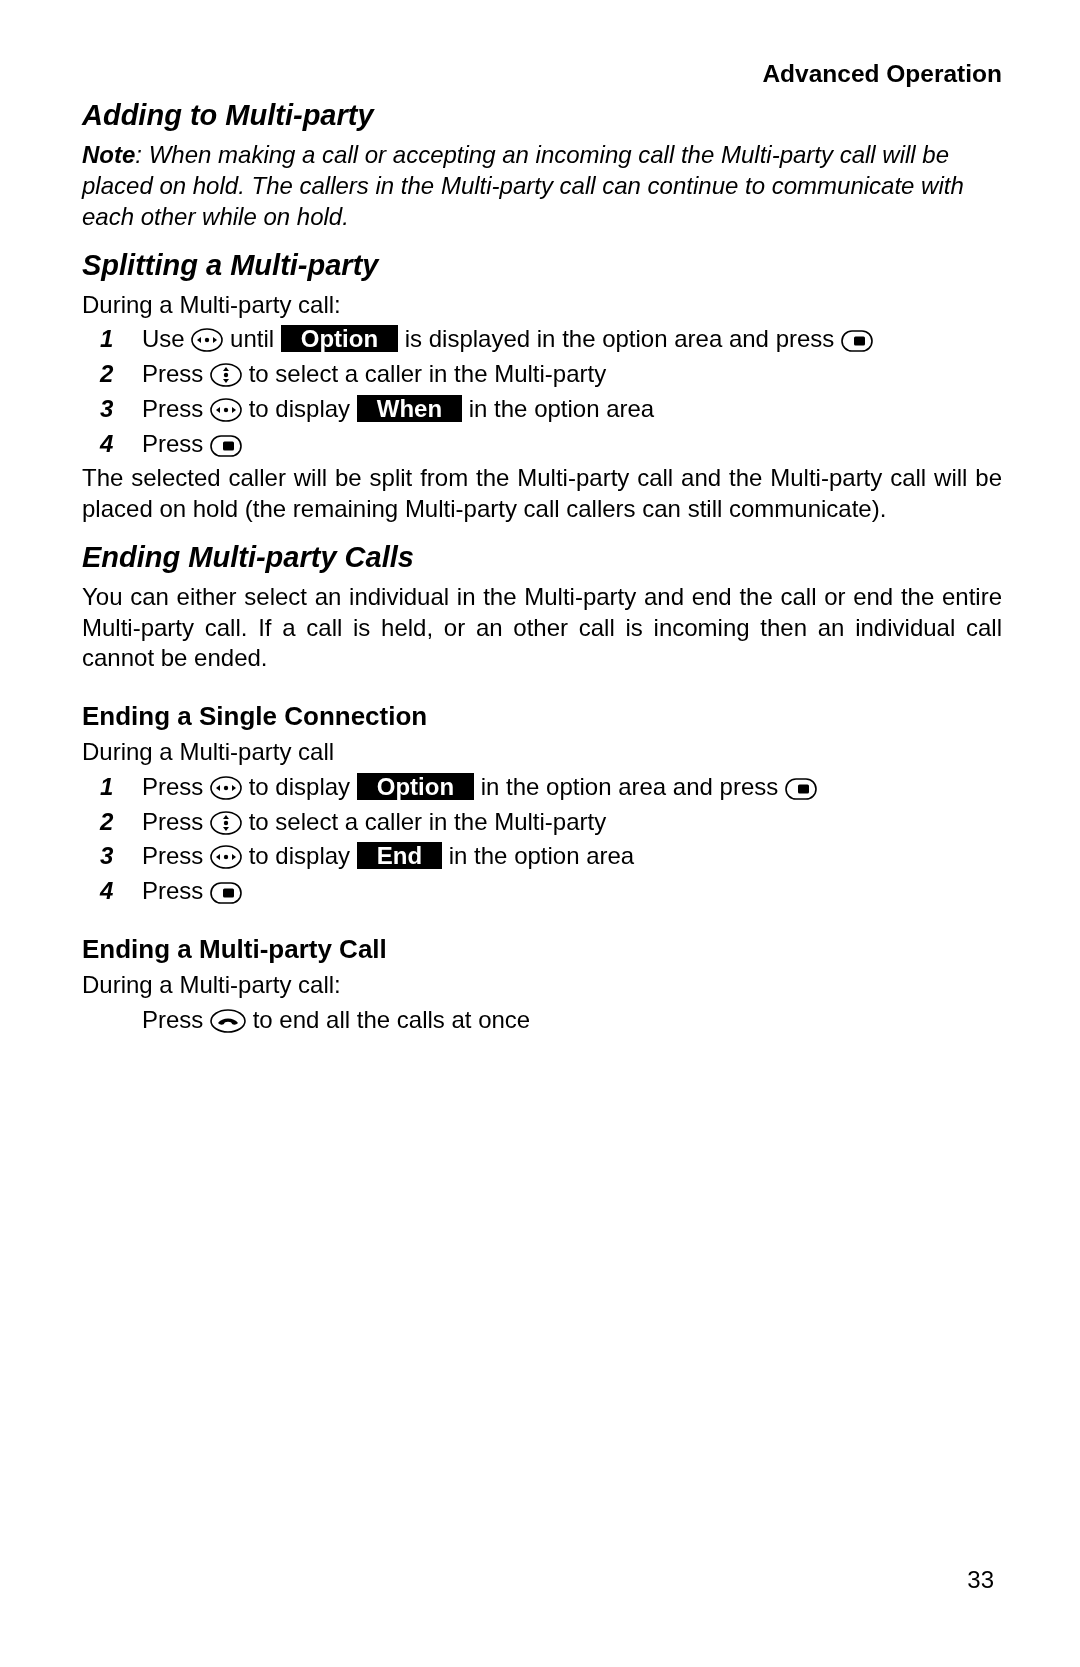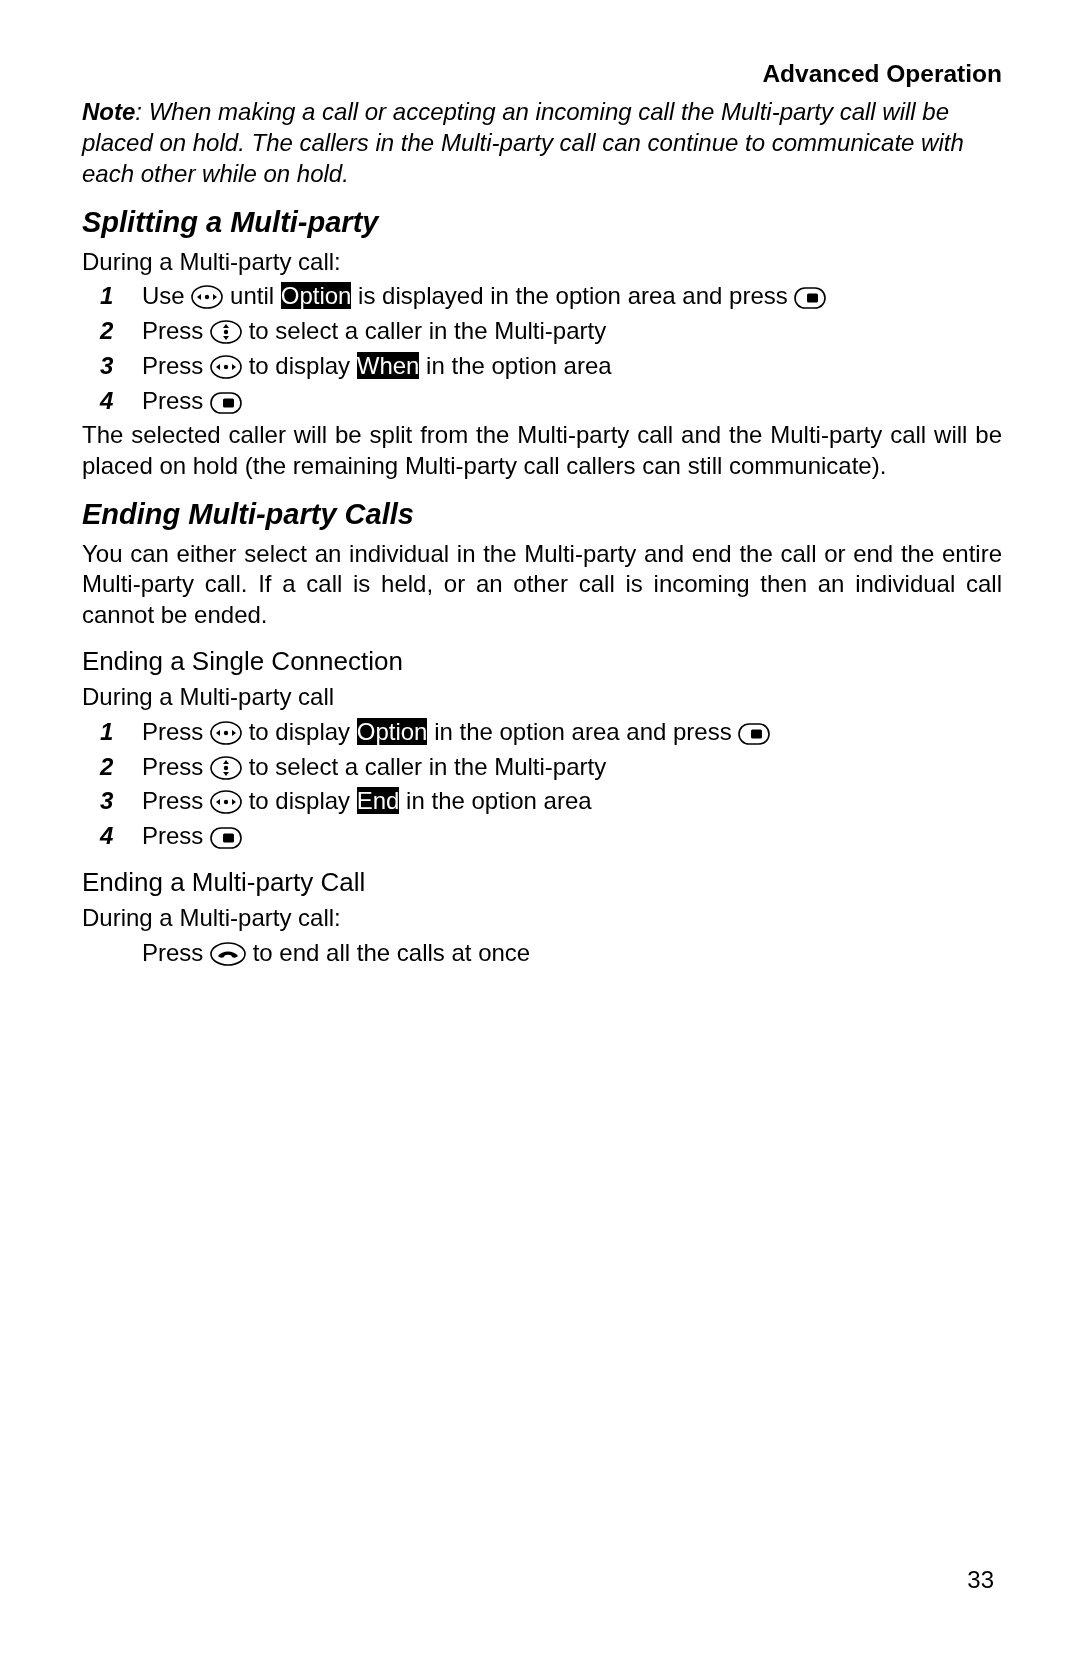--- a/index.html
+++ b/index.html
@@ -24,23 +24,23 @@
   }
   .h-section{
     font-weight:bold;
     font-style:italic;
     font-size:29px;
     margin-top:4px;
     margin-bottom:6px;
   }
   .h-section.mt{margin-top:14px}
   .h-sub{
-    font-weight:normal;
+    font-weight:bold;
     font-size:26px;
-    margin-top:14px;
+    margin-top:26px;
     margin-bottom:4px;
   }
   p{margin:0 0 4px 0}
   .note{font-style:italic}
   .note .lead{font-weight:bold}
   .justify{text-align:justify}
   ol.steps{
     list-style:none;
     padding:0;
     margin:4px 0 4px 0;
@@ -57,22 +57,22 @@
     font-style:italic;
     font-weight:bold;
   }
   .indent-line{
     padding-left:60px;
     margin:4px 0;
   }
   .hl{
     background:#000;
     color:#fff;
-    font-weight:normal;
-    padding:0 0;
+    font-weight:bold;
+    padding:0 20px;
   }
   svg.icon{
     display:inline-block;
     vertical-align:-5px;
   }
   .pagenum{
     position:absolute;
     bottom:71px;
     right:86px;
     font-size:24px;
@@ -102,20 +102,21 @@
     <g id="end-key">
       <ellipse cx="18" cy="12" rx="17" ry="11" fill="none" stroke="#000" stroke-width="1.6"></ellipse>
       <path d="M8 14 C 12 8, 24 8, 28 14 C 26 16, 24 16, 22 15 C 22 12, 14 12, 14 15 C 12 16, 10 16, 8 14 Z" fill="#000"></path>
     </g>
   </defs>
 </svg>
 
 <div class="page">
   <div class="header-right">Advanced Operation</div>
 
+  <div class="h-section">Adding to Multi-party</div>
   <p class="note"><span class="lead">Note</span><span>: When making a call or accepting an incoming call the Multi-party call will be placed on hold. The callers in the Multi-party call can continue to communicate with each other while on hold.</span></p>
 
   <div class="h-section mt">Splitting a Multi-party</div>
   <p>During a Multi-party call:</p>
   <ol class="steps">
     <li>
       <span class="num">1</span>
       <span>Use </span><svg class="icon" width="32" height="24">
           <use href="#nav-hor"></use>
         </svg><span> until </span><span class="hl">Option</span><span> is displayed in the option area and press </span><svg class="icon" width="32" height="22">

